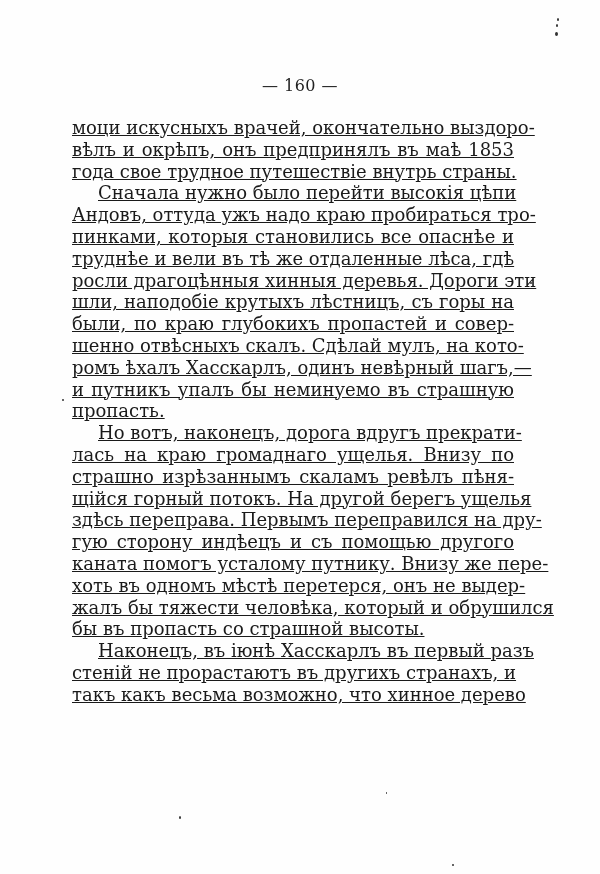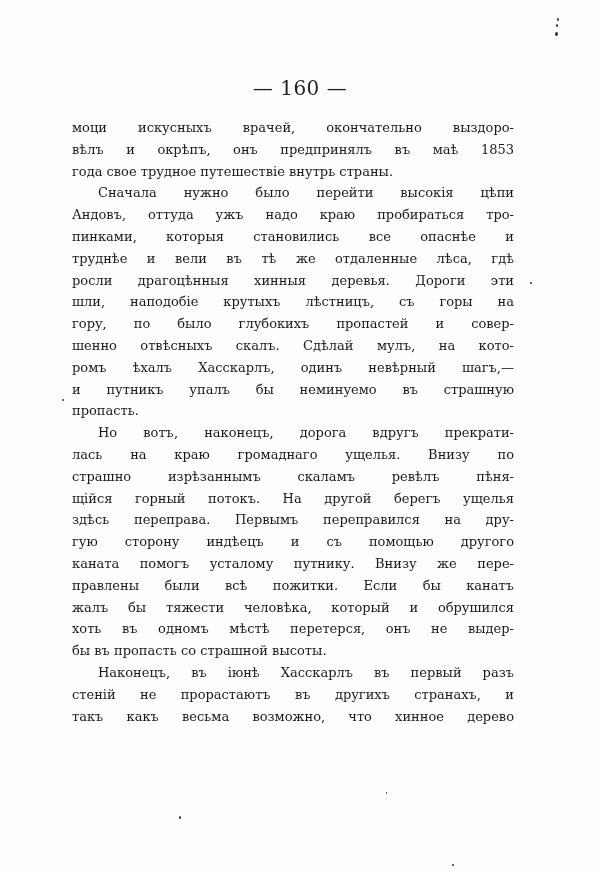--- a/index.html
+++ b/index.html
@@ -21,38 +21,39 @@
       width: 600px;
       height: 874px;
       background: #fefefe;
     }
     .page-number {
       position: absolute;
       top: 76px;
       left: 0;
       width: 600px;
       text-align: center;
-      font-size: 20px;
+      font-size: 16px;
       letter-spacing: 0.5px;
       color: #222;
     }
     .text-block {
       position: absolute;
       left: 72px;
       top: 117px;
       width: 442px;
     }
     .line {
       height: 21.8px;
       line-height: 21.8px;
-      font-size: 13px;
+      font-size: 18px;
       white-space: nowrap;
       text-align: justify;
       text-align-last: justify;
       overflow: visible;
+      text-decoration: underline;
     }
     .line.last {
       text-align-last: left;
     }
     .line.indent {
       padding-left: 26px;
     }
     .speck {
       position: absolute;
       background: #333;
@@ -68,35 +69,34 @@
   <div class="text-block">
     <div class="line">моци искусныхъ врачей, окончательно выздоро-</div>
     <div class="line">вѣлъ и окрѣпъ, онъ предпринялъ въ маѣ 1853</div>
     <div class="line last">года свое трудное путешествіе внутрь страны.</div>
     <div class="line indent">Сначала нужно было перейти высокія цѣпи</div>
     <div class="line">Андовъ, оттуда ужъ надо краю пробираться тро-</div>
     <div class="line">пинками, которыя становились все опаснѣе и</div>
     <div class="line">труднѣе и вели въ тѣ же отдаленные лѣса, гдѣ</div>
     <div class="line">росли драгоцѣнныя хинныя деревья. Дороги эти</div>
     <div class="line">шли, наподобіе крутыхъ лѣстницъ, съ горы на</div>
-    <div class="line">гору, по было глубокихъ пропастей и совер-</div>
+    <div class="line">были, по краю глубокихъ пропастей и совер-</div>
     <div class="line">шенно отвѣсныхъ скалъ. Сдѣлай мулъ, на кото-</div>
     <div class="line">ромъ ѣхалъ Хасскарлъ, одинъ невѣрный шагъ,—</div>
     <div class="line">и путникъ упалъ бы неминуемо въ страшную</div>
     <div class="line last">пропасть.</div>
     <div class="line indent">Но вотъ, наконецъ, дорога вдругъ прекрати-</div>
     <div class="line">лась на краю громаднаго ущелья. Внизу по</div>
     <div class="line">страшно изрѣзаннымъ скаламъ ревѣлъ пѣня-</div>
     <div class="line">щійся горный потокъ. На другой берегъ ущелья</div>
     <div class="line">здѣсь переправа. Первымъ переправился на дру-</div>
     <div class="line">гую сторону индѣецъ и съ помощью другого</div>
     <div class="line">каната помогъ усталому путнику. Внизу же пере-</div>
-    <div class="line">правлены были всѣ пожитки. Если бы канатъ</div>
+    <div class="line">хоть въ одномъ мѣстѣ перетерся, онъ не выдер-</div>
     <div class="line">жалъ бы тяжести человѣка, который и обрушился</div>
-    <div class="line">хоть въ одномъ мѣстѣ перетерся, онъ не выдер-</div>
     <div class="line last">бы въ пропасть со страшной высоты.</div>
     <div class="line indent">Наконецъ, въ іюнѣ Хасскарлъ въ первый разъ</div>
     <div class="line">стеній не прорастаютъ въ другихъ странахъ, и</div>
     <div class="line">такъ какъ весьма возможно, что хинное дерево</div>
   </div>
 
   <div class="speck" style="left:557px;top:18px;width:2px;height:3px;"></div>
   <div class="speck" style="left:556px;top:24px;width:2px;height:3px;"></div>
   <div class="speck" style="left:555px;top:32px;width:3px;height:4px;"></div>
   <div class="speck" style="left:62px;top:399px;width:2px;height:2px;"></div>

